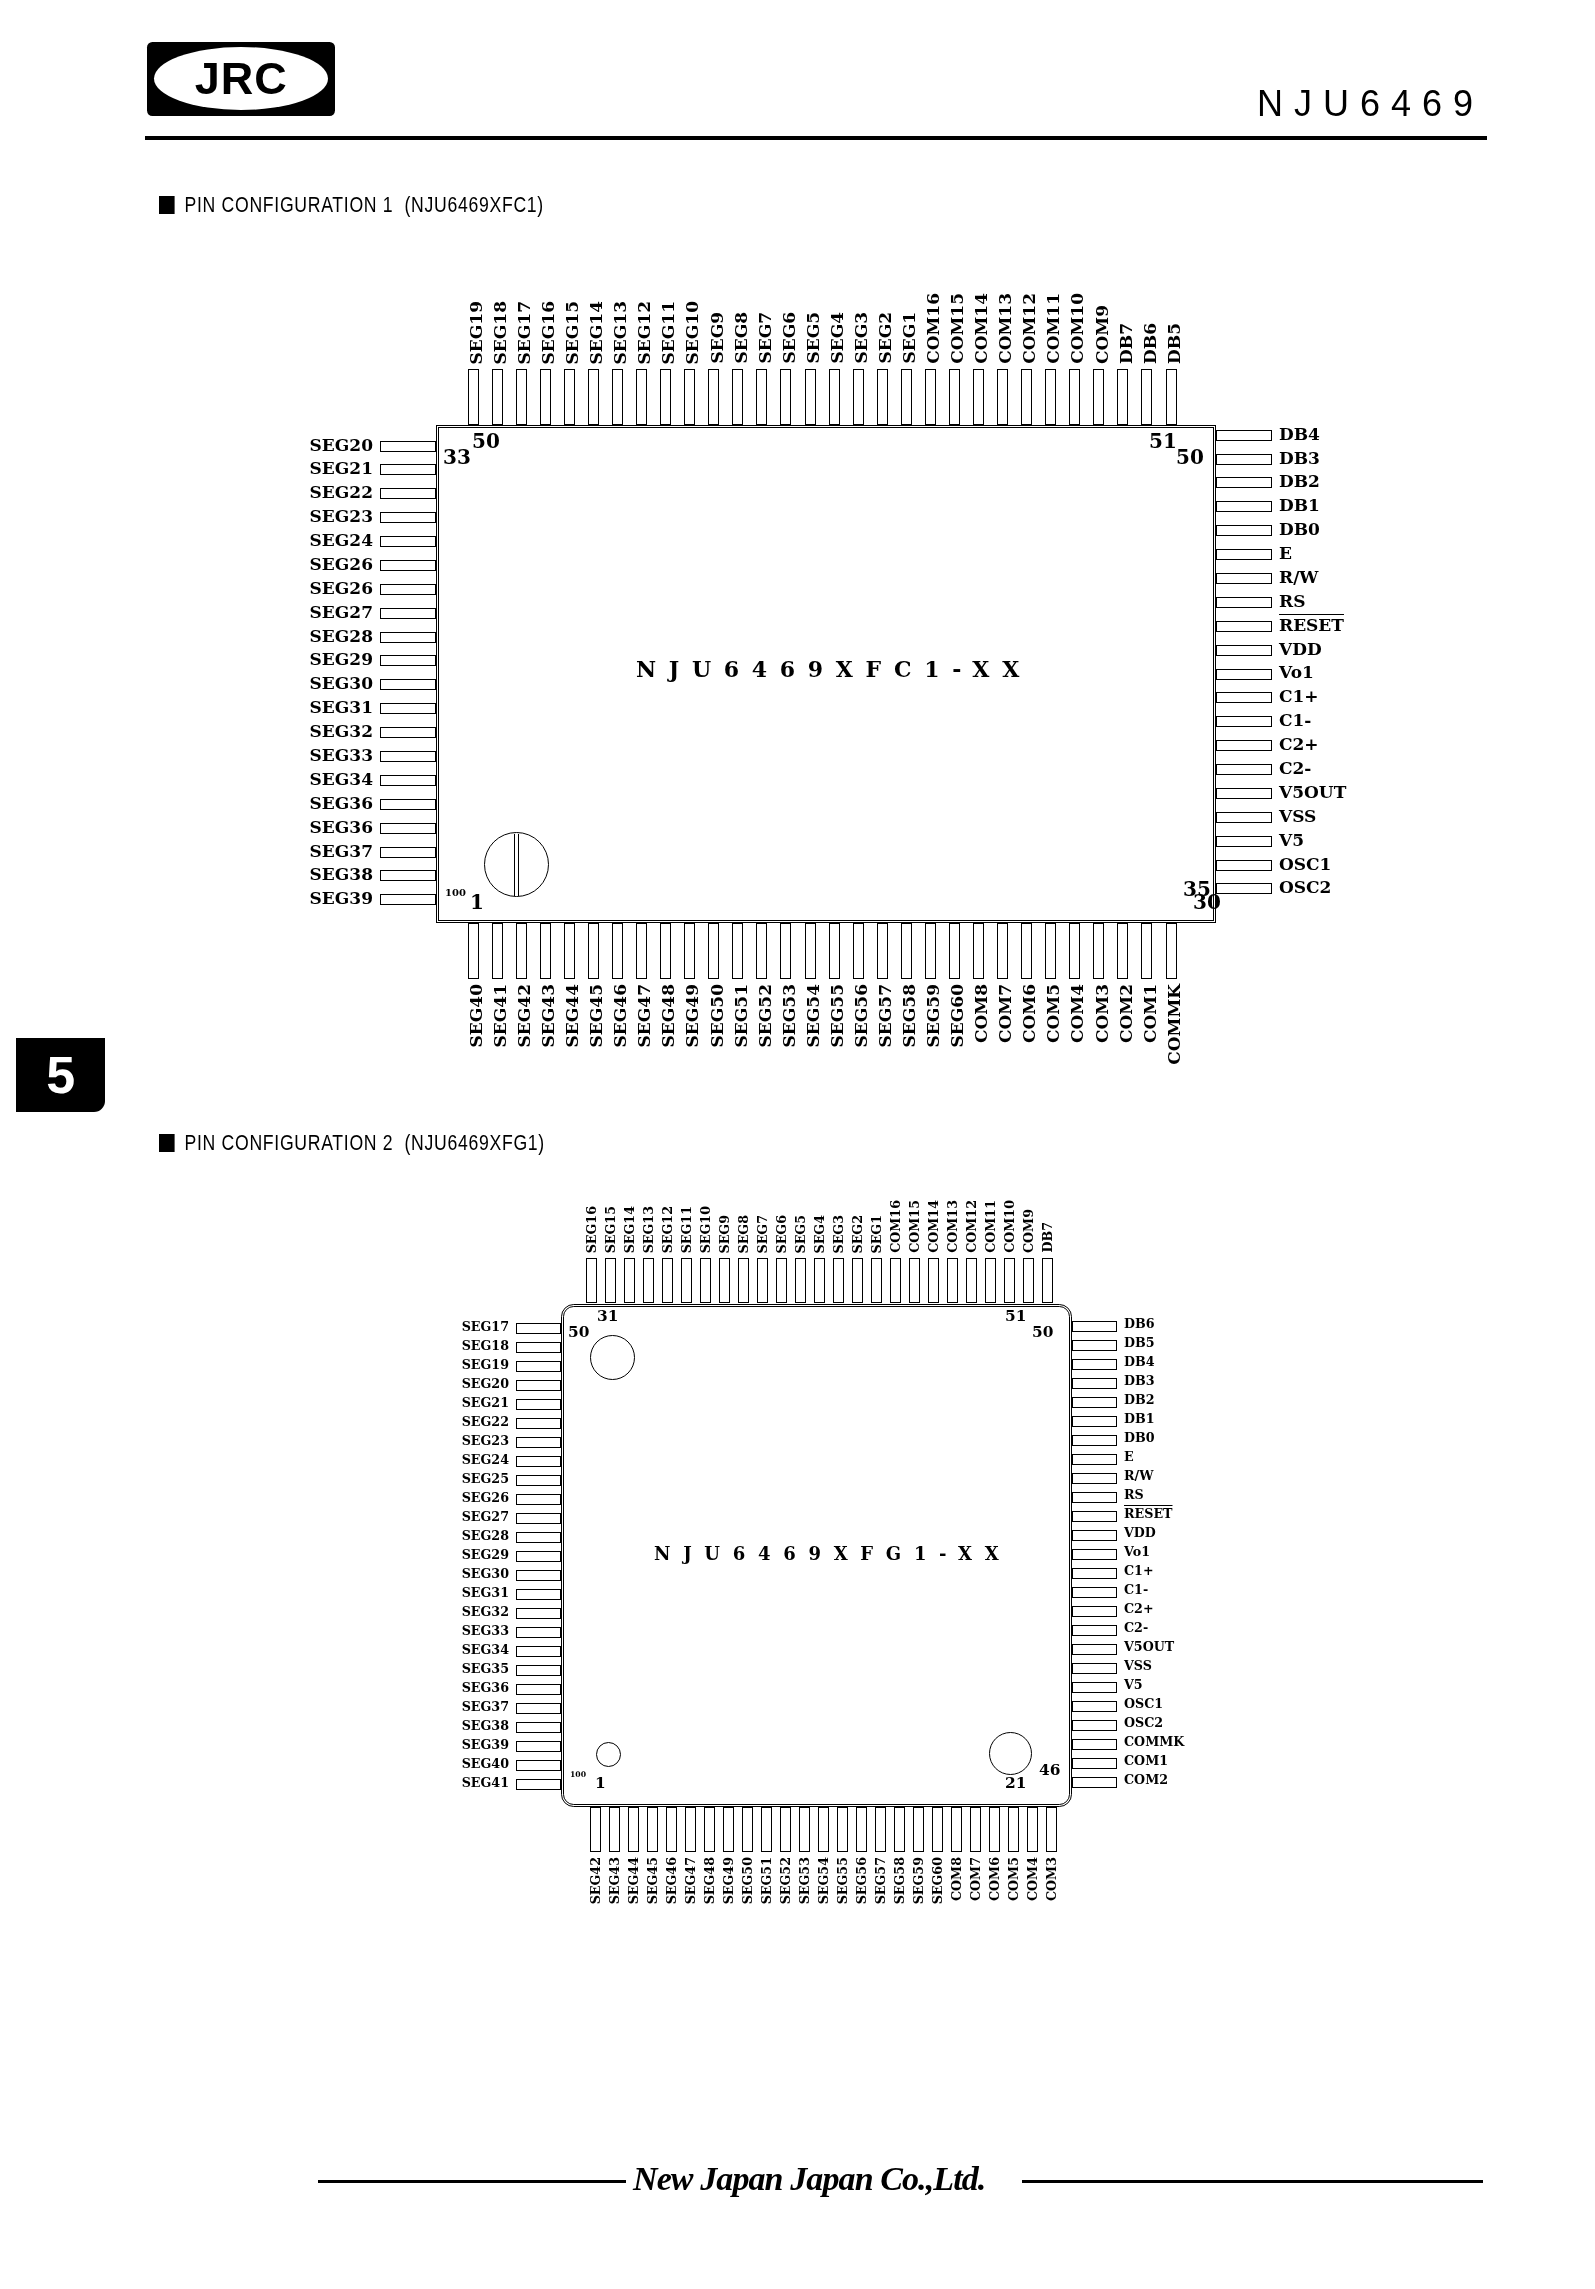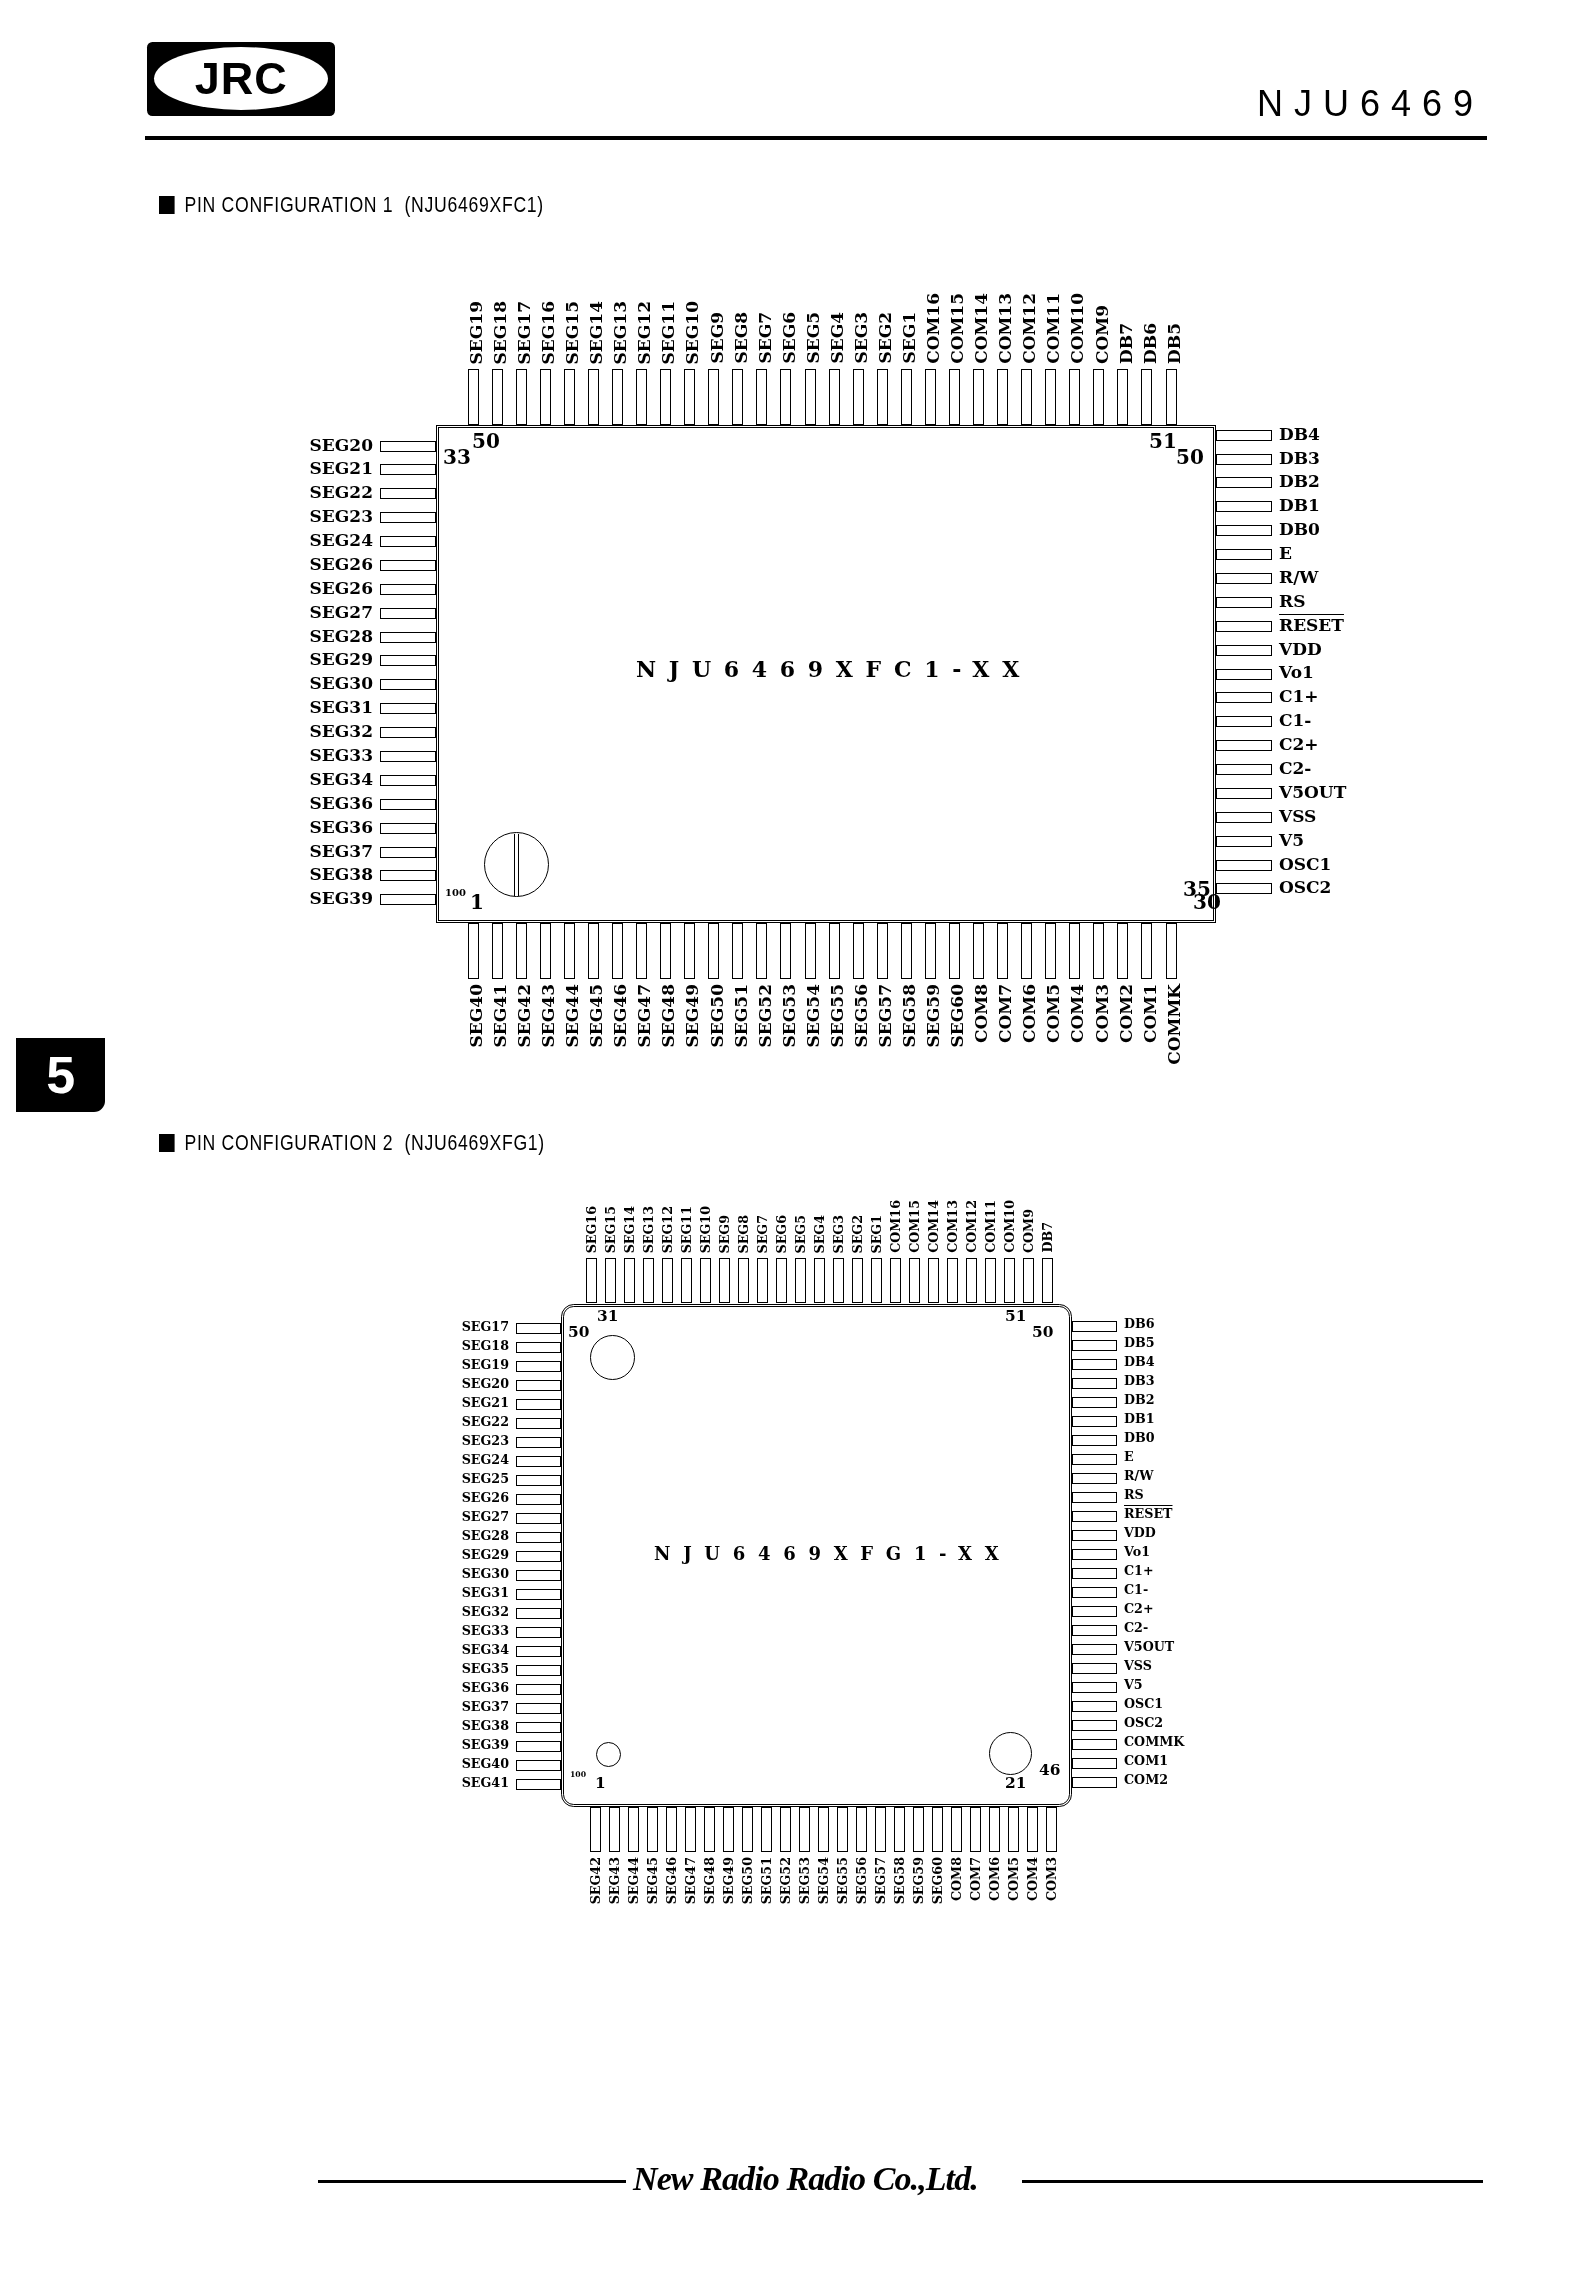--- a/index.html
+++ b/index.html
@@ -477,15 +477,15 @@
     <div class="pnum" style="left: 570px; top: 1770px; font-size: 7.7px;">100</div>
     <div class="pnum" style="left: 595px; top: 1774px; font-size: 15.4px;">1</div>
     <div class="pnum" style="left: 1005px; top: 1774px; font-size: 15.4px;">21</div>
     <div class="pnum" style="left: 1039px; top: 1761px; font-size: 15.4px;">46</div>
     <div class="circle" style="left: 590px; top: 1335px; width: 45px; height: 45px;"></div>
     <div class="circle" style="left: 596px; top: 1742px; width: 25px; height: 25px;"></div>
     <div class="circle" style="left: 989px; top: 1732px; width: 43px; height: 43px;"></div>
   </div>
 
 <div class="abs foot-line-l"></div>
-<div class="abs foot-text">New Radio Radio Co.,Ltd.</div>
+<div class="abs foot-text">New Japan Japan Co.,Ltd.</div>
 <div class="abs foot-line-r"></div>
 
 
 </body></html>

